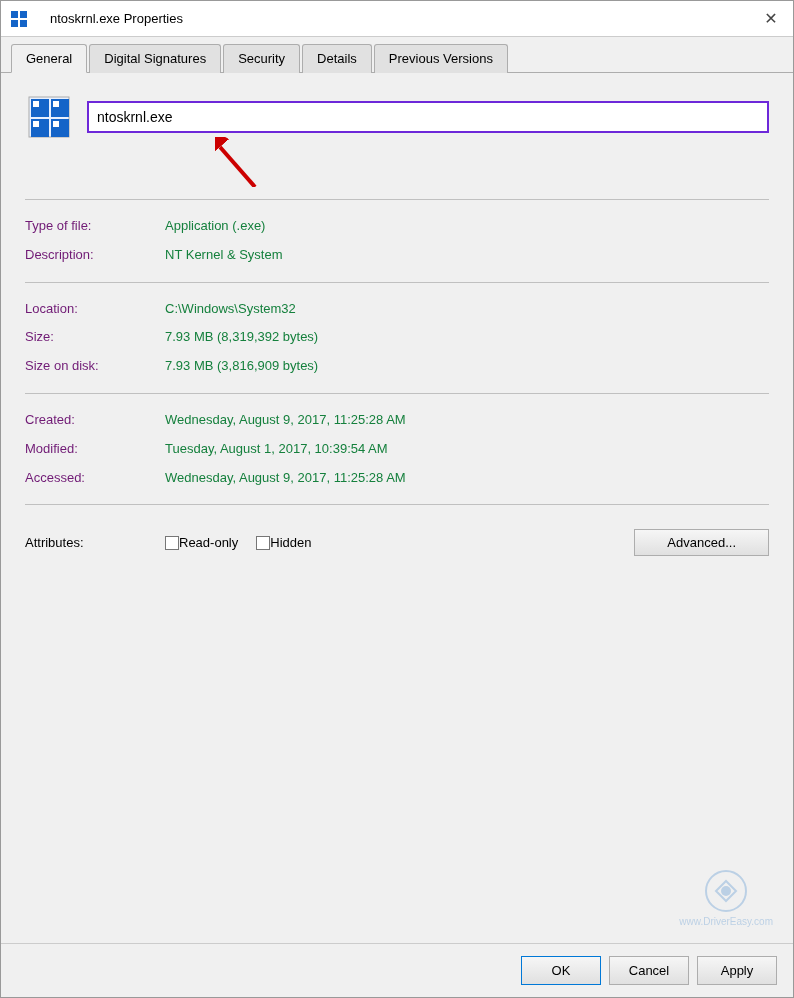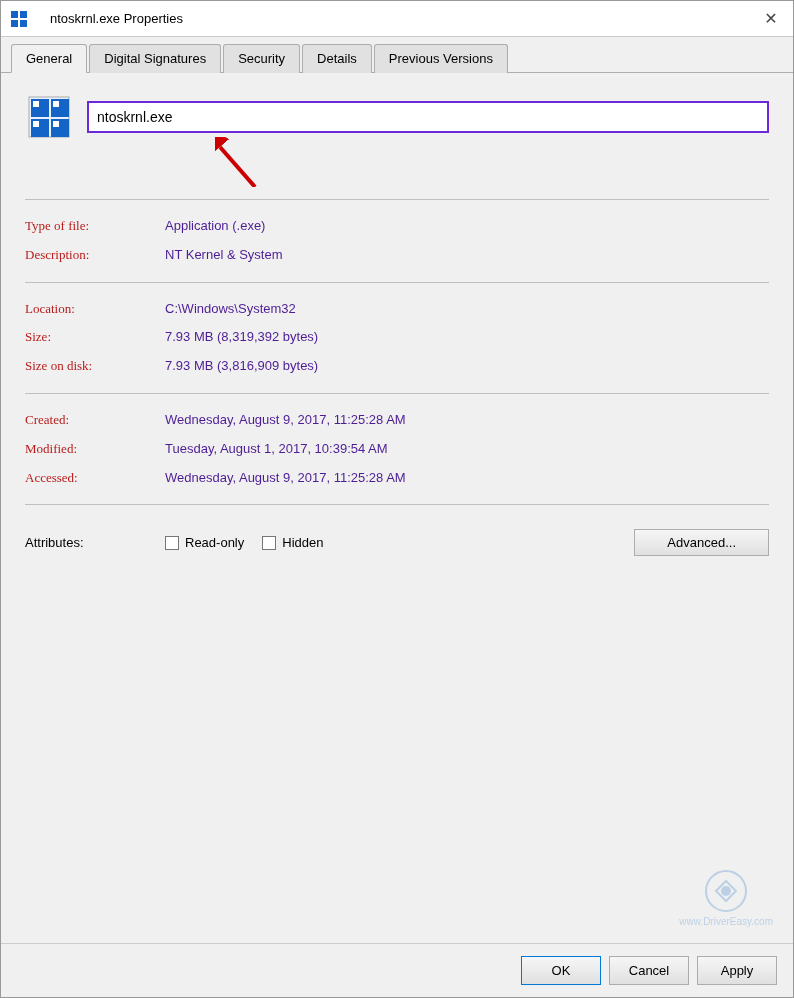--- a/index.html
+++ b/index.html
@@ -146,27 +146,26 @@
     
     .prop-row {
       display: flex;
       align-items: flex-start;
       padding: 4px 0;
       line-height: 1.6;
     }
 
     .prop-label {
       width: 140px;
-      color: #b91c1c;
+      color: #701a75;
       flex-shrink: 0;
-      font-family: Liberation Serif, serif;
     }
 
     .prop-value {
-      color: #4c1d95;
+      color: #15803d;
       flex: 1;
     }
 
     
     .attributes-row {
       display: flex;
       align-items: center;
       padding: 12px 0;
       gap: 0;
     }
@@ -179,21 +178,20 @@
     .attr-controls {
       display: flex;
       align-items: center;
       gap: 18px;
       flex: 1;
     }
 
     .checkbox-item {
       display: flex;
       align-items: center;
-      gap: 6px;
       cursor: pointer;
     }
 
     .checkbox-box {
       width: 14px;
       height: 14px;
       border: 1px solid #767676;
       background: white;
       display: inline-block;
       flex-shrink: 0;

